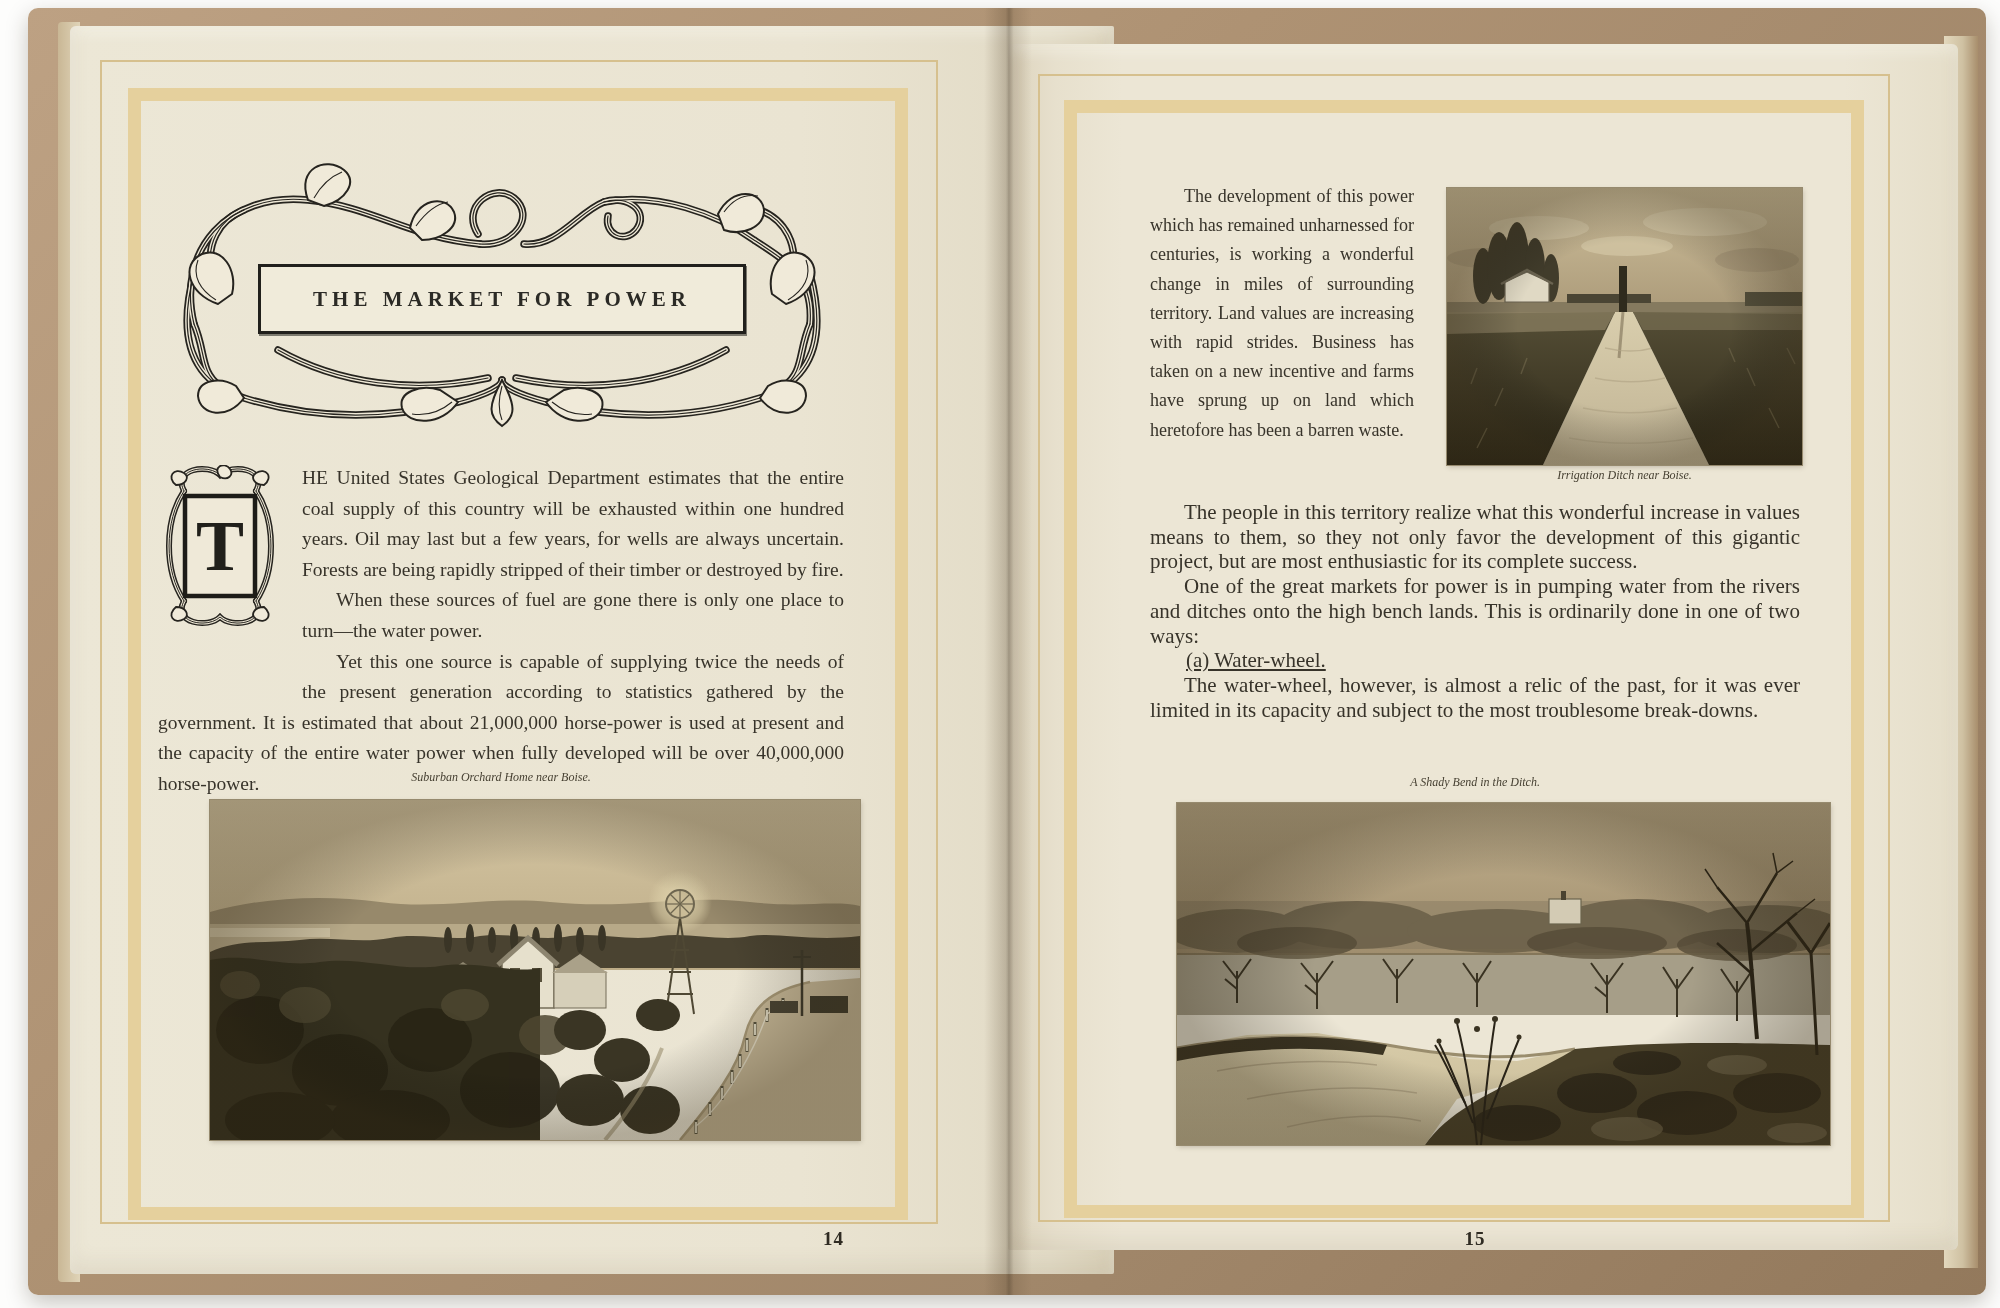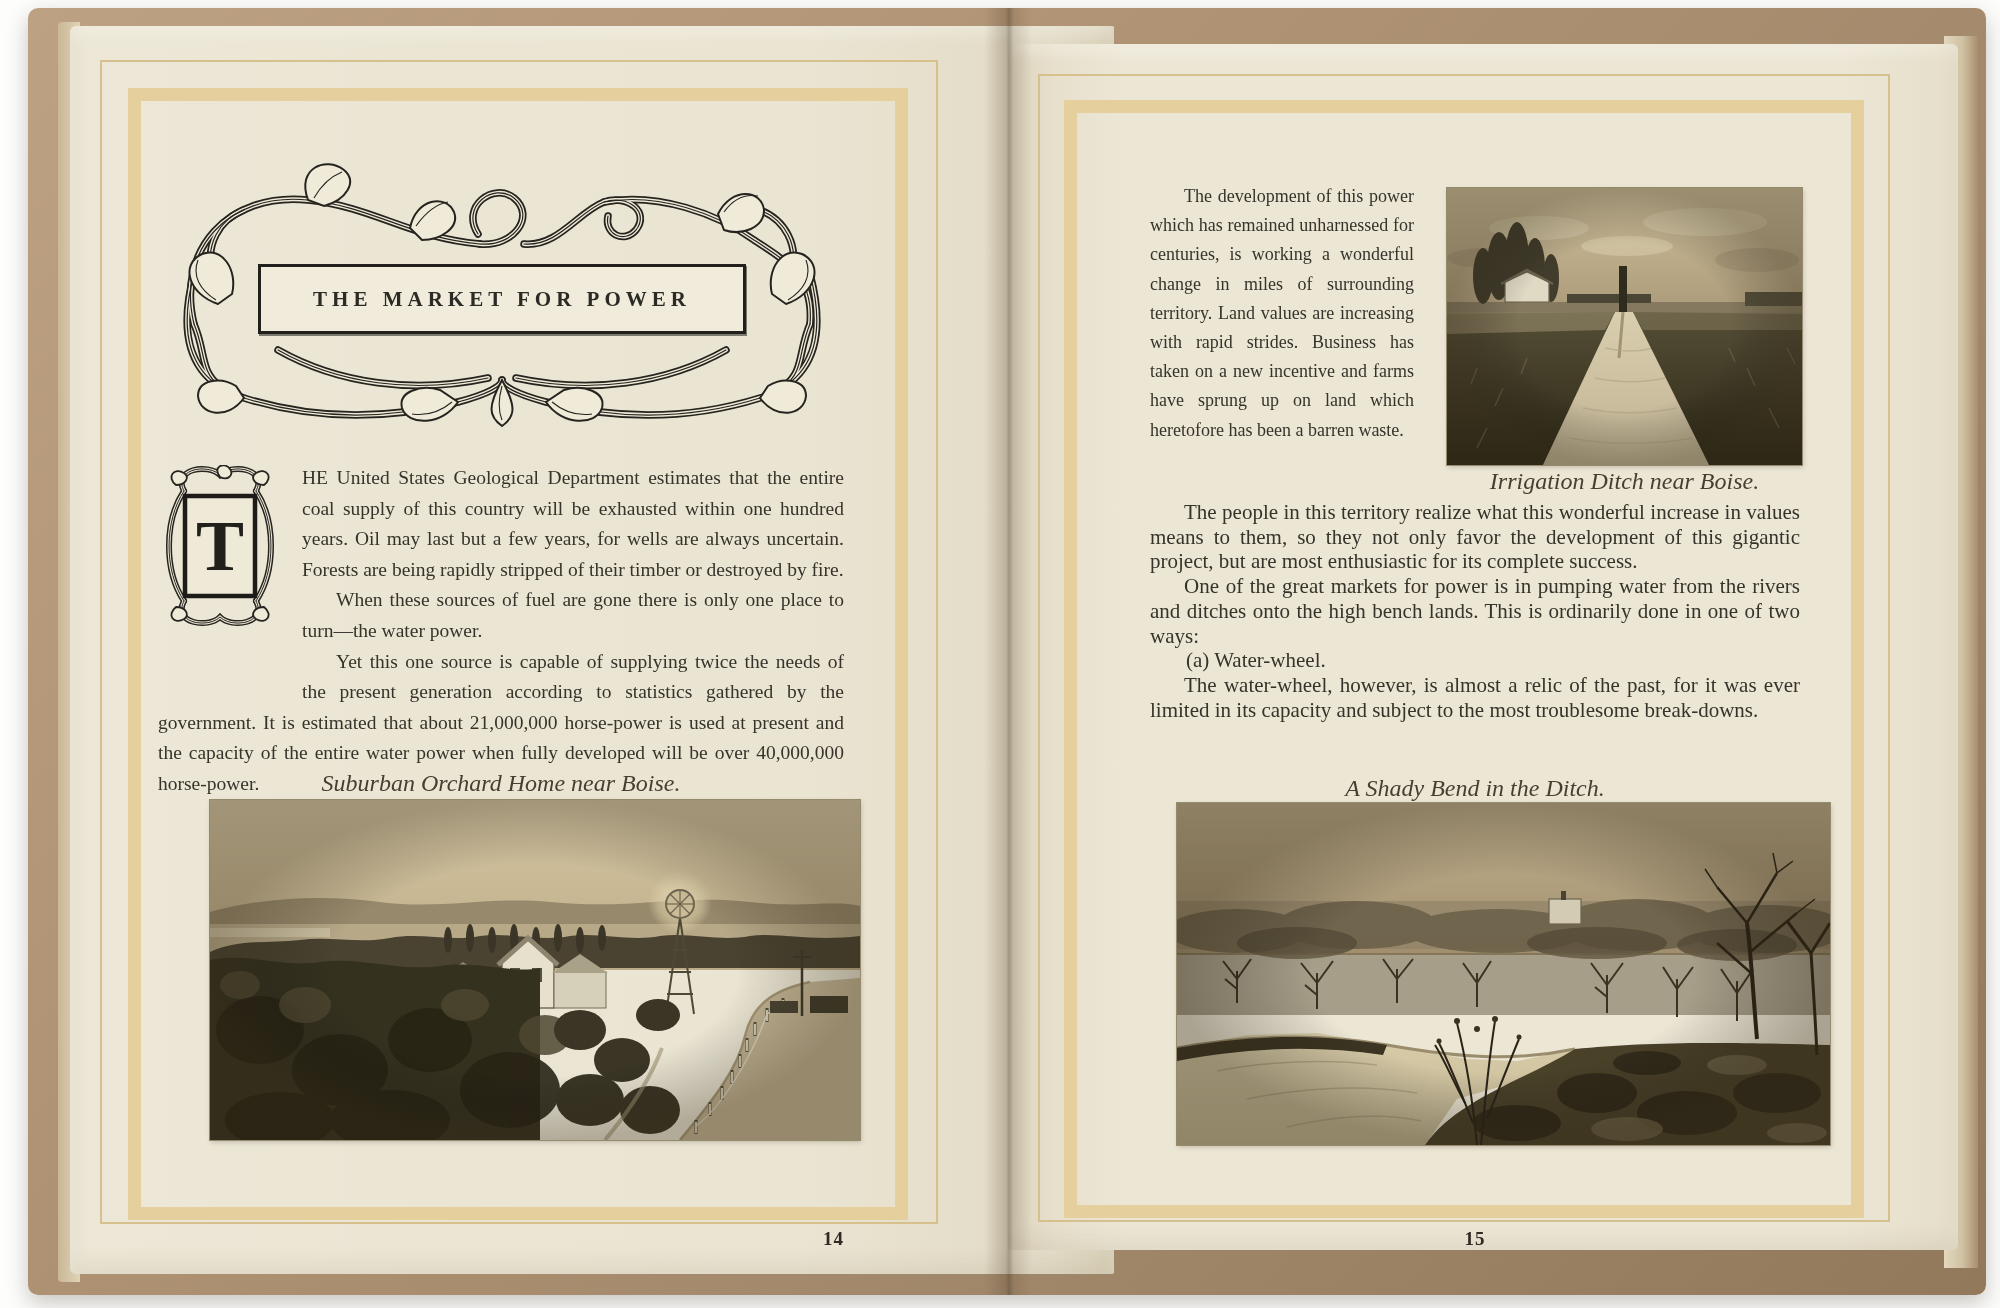--- a/index.html
+++ b/index.html
@@ -26,38 +26,38 @@
   
   .rule-frame{position:absolute;border:2px solid #d6c08e;}
   .gold-frame{position:absolute;border:13px solid #e5d09d;}
   .pl-rule{left:30px;top:34px;width:834px;height:1160px;}
   .pl-gold{left:58px;top:62px;width:754px;height:1106px;}
   .pr-rule{left:30px;top:30px;width:848px;height:1144px;}
   .pr-gold{left:56px;top:56px;width:774px;height:1092px;}
   
   .body-text{position:absolute;font-size:19.5px;line-height:30.6px;color:#37332a;text-align:justify;}
   .indent{text-indent:34px;}
-  .caption{position:absolute;font-style:italic;font-size:24px;color:#453f31;text-align:center;}
+  .caption{position:absolute;font-style:italic;font-size:12px;color:#453f31;text-align:center;}
   .page-num{position:absolute;font-weight:bold;font-size:19px;color:#2f2b22;text-align:center;letter-spacing:1px;}
   .dropcap-wrap{float:left;width:126px;height:242px;margin:2px 18px 0 0;position:relative;}
   .dropcap-letter{position:absolute;left:28px;top:32px;width:68px;height:98px;display:flex;
       align-items:center;justify-content:center;font-size:72px;font-weight:bold;color:#21201b;}
   
   .ornament{position:absolute;left:88px;top:128px;width:688px;height:278px;}
   .orn-svg{position:absolute;left:0;top:0;}
   .title-banner{position:absolute;left:100px;top:110px;width:482px;height:64px;background:#f0ebda;
       border:3px solid #21201c;display:flex;align-items:center;justify-content:center;
       box-shadow:1px 2px 0 rgba(33,32,28,.55);}
   .title-banner span{font-size:21px;font-weight:bold;letter-spacing:5px;color:#2b2a25;}
   
   .rp-col{position:absolute;left:142px;top:138px;width:264px;font-size:18px;line-height:29.2px;
       color:#37332a;text-align:justify;}
   .rp-mid{position:absolute;left:142px;top:456px;width:650px;font-size:21px;line-height:24.7px;
       color:#37332a;text-align:justify;}
-  .rp-mid .listitem{padding-left:36px;text-align:left;}
+  .rp-mid .listitem{padding-left:36px;text-align:left;text-decoration:underline;}
   .photo-frame{position:absolute;box-shadow:0 0 0 1px #968a6e, 1px 2px 5px rgba(60,48,28,.25);}
   svg{display:block;}
 </style>
 </head>
 <body>
 
 <div class="stage">
 
   <div class="cover"></div>
   <div class="page-edge-left"></div>

